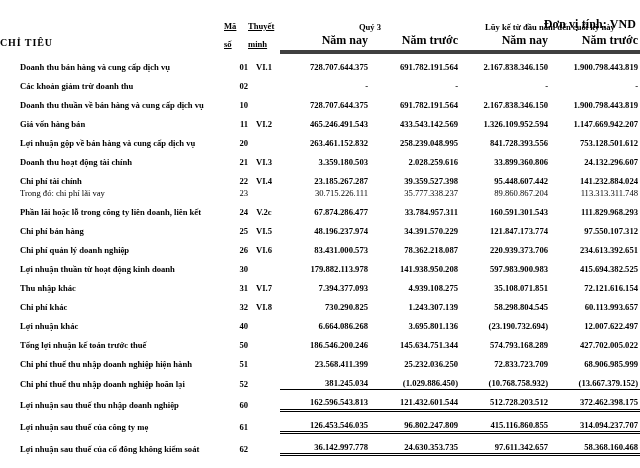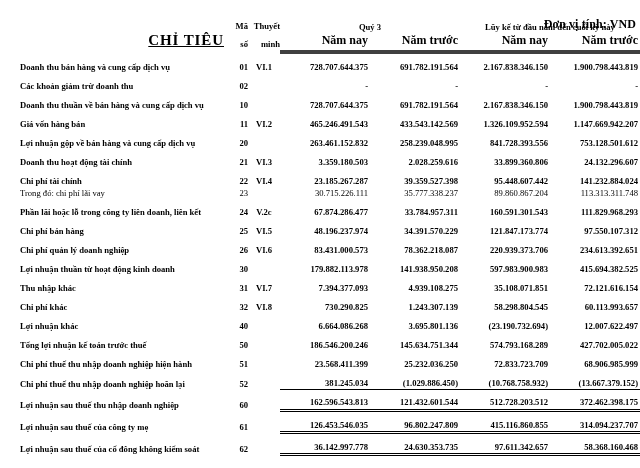--- a/index.html
+++ b/index.html
@@ -53,30 +53,30 @@
 
   
   thead th {
     font-weight: bold;
     padding: 0;
     vertical-align: bottom;
     line-height: 1.15;
   }
 
   th.h-label {
-    text-align: right;
-    font-size: 15px;
+    text-align: left;
+    font-size: 10px;
     letter-spacing: 0.9px;
     padding-bottom: 3px;
-    text-decoration: underline;
   }
   th.h-code, th.h-note {
-    text-align: right;
+    text-align: left;
     font-size: 8.6px;
     padding-bottom: 2px;
+    text-decoration: underline;
   }
   th.h-group {
     text-align: center;
     font-size: 8.6px;
     padding-bottom: 1px;
     font-weight: bold;
   }
   th.h-sub {
     text-align: right;
     font-size: 12px;

